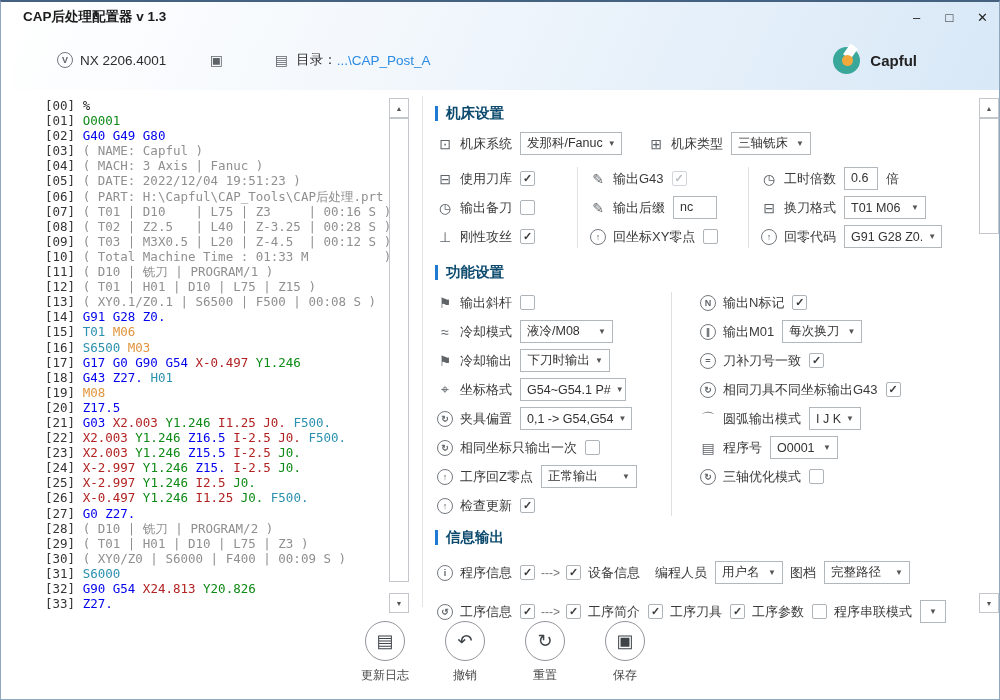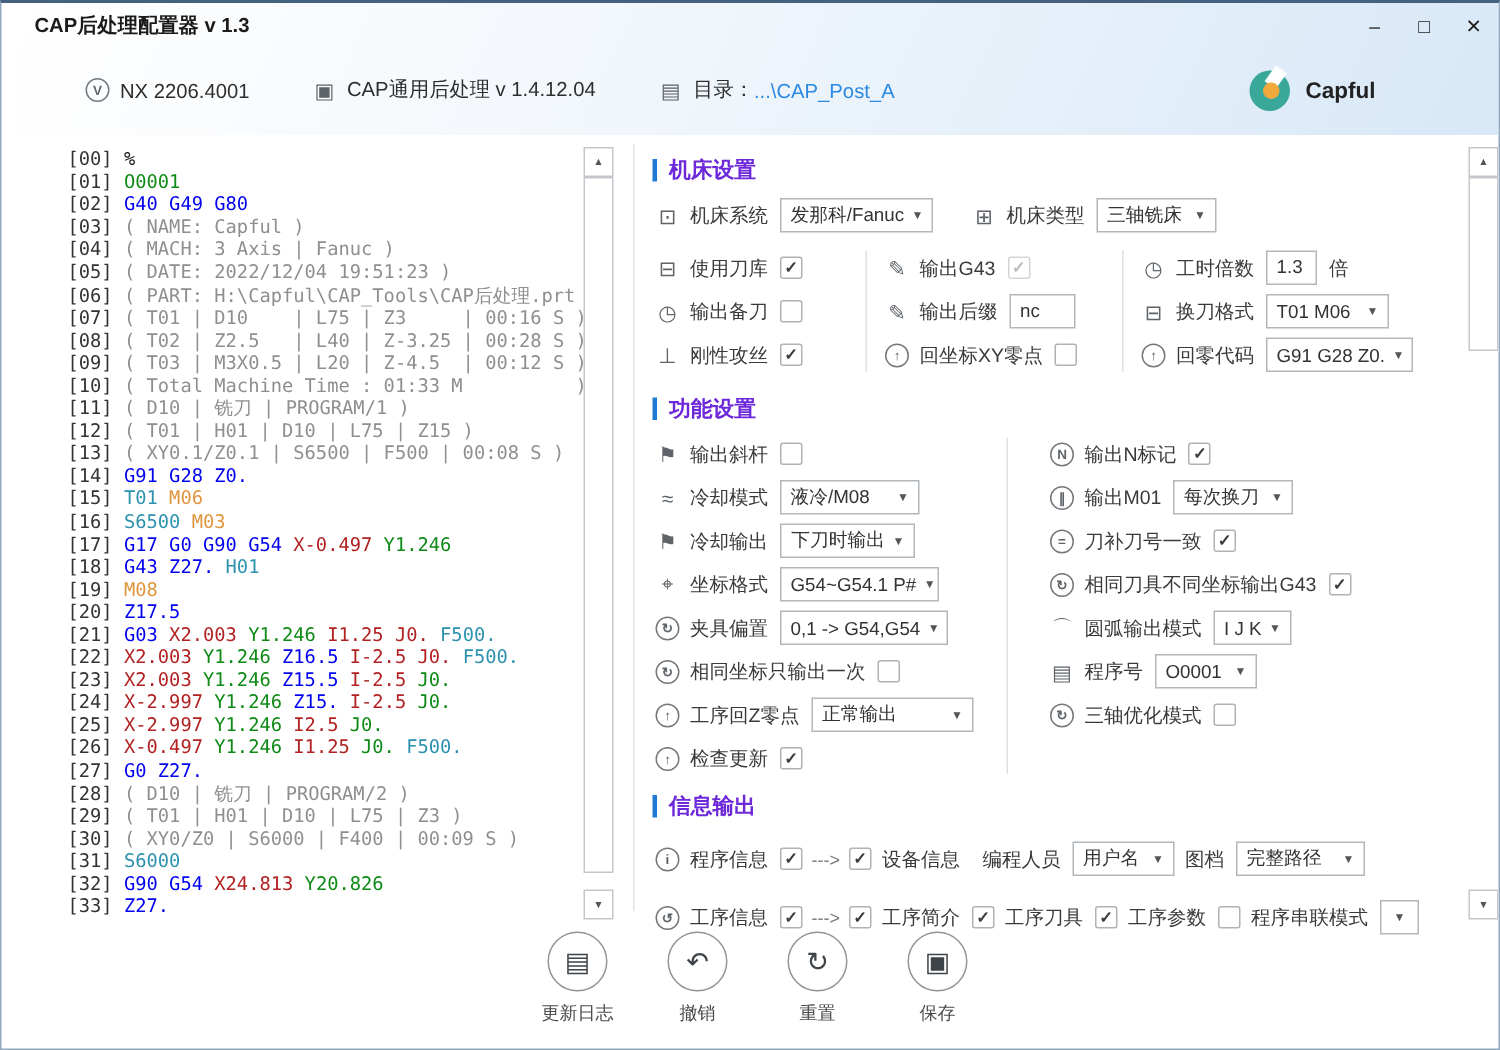--- a/index.html
+++ b/index.html
@@ -29,21 +29,21 @@
   .vscroll{width:20px;flex:none;display:flex;flex-direction:column;align-items:stretch;}
   .sbtn{height:18px;border:1px solid #c3c7cb;background:#fff;color:#555;font-size:7px;
     display:flex;align-items:center;justify-content:center;flex:none;}
   .sthumb{border:1px solid #c3c7cb;background:#fff;flex:none;}
   .sspace{flex:1;}
   .main-divider{width:1px;background:#e4e4e4;margin:6px 0 6px 13px;flex:none;}
   
   .settings{flex:1;padding:10px 0 0 12px;box-sizing:border-box;min-width:0;}
   .sec-title{display:flex;align-items:center;margin:4px 0 6px 0;}
   .sec-bar{width:3px;height:15px;background:#1f7ad4;margin-right:8px;flex:none;}
-  .sec-text{font-size:14.5px;font-weight:bold;color:#6d28d9;}
+  .sec-text{font-size:14.5px;font-weight:bold;color:#0c4a6e;}
   .frow{display:flex;align-items:center;height:29px;white-space:nowrap;}
   .lbl{font-size:13px;color:#3a3a3a;margin:0 8px 0 7px;white-space:nowrap;}
   .sfx{margin-left:8px;}
   .cicon{width:16px;height:16px;border:1px solid #73787d;border-radius:50%;color:#5f6469;font-size:9px;font-weight:bold;
     display:inline-flex;align-items:center;justify-content:center;flex:none;box-sizing:border-box;}
   .gicon{font-size:14px;color:#5f6469;width:16px;text-align:center;flex:none;}
   .cb{width:15px;height:15px;box-sizing:border-box;border:1px solid #aeb3b8;border-radius:2px;background:#fff;
     font-size:11px;font-weight:bold;color:#3c3c3c;display:inline-flex;align-items:center;justify-content:center;flex:none;}
   .cb.dis{color:#b9bdc2;border-color:#d2d6da;}
   .sel{display:inline-flex;align-items:center;justify-content:space-between;border:1px solid #b2b7bc;height:23px;
@@ -86,21 +86,20 @@
         <span class="wbtn">✕</span>
       </span>
     </div>
     <div class="header">
       <span class="hitem">
         <span class="cicon">V</span>
         <span>NX 2206.4001</span>
       </span>
       <span class="hitem">
         <span class="gicon">▣</span>
-        <span>CAP通用后处理 v 1.4.12.04</span>
       </span>
       <span class="hitem">
         <span class="gicon">▤</span>
         <span>目录：</span>
         <span class="hlink">...\CAP_Post_A</span>
       </span>
       <span class="brand">
         <span class="logo"></span>
         <span class="brand-name">Capful</span>
       </span>
@@ -176,21 +175,21 @@
               <span class="cicon">↑</span>
               <span class="lbl">回坐标XY零点</span>
               <span class="cb"></span>
             </div>
           </div>
         <div class="gdiv"></div>
         <div class="gcol">
             <div class="frow">
               <span class="gicon">◷</span>
               <span class="lbl">工时倍数</span>
-              <span class="inp" style="width: 34px;">1.3</span>
+              <span class="inp" style="width: 34px;">0.6</span>
               <span class="lbl sfx">倍</span>
             </div>
             <div class="frow">
               <span class="gicon">⊟</span>
               <span class="lbl">换刀格式</span>
               <span class="sel" style="width: 82px;">
                 <span class="selv">T01 M06</span>
                 <span class="sela">▼</span>
               </span>
             </div>
@@ -249,21 +248,21 @@
               </span>
             </div>
             <div class="frow">
               <span class="cicon">↻</span>
               <span class="lbl">相同坐标只输出一次</span>
               <span class="cb"></span>
             </div>
             <div class="frow">
               <span class="cicon">↑</span>
               <span class="lbl">工序回Z零点</span>
-              <span class="sel" style="width: 108px;">
+              <span class="sel" style="width: 96px;">
                 <span class="selv">正常输出</span>
                 <span class="sela">▼</span>
               </span>
             </div>
             <div class="frow">
               <span class="cicon">↑</span>
               <span class="lbl">检查更新</span>
               <span class="cb">✓</span>
             </div>
           </div>

